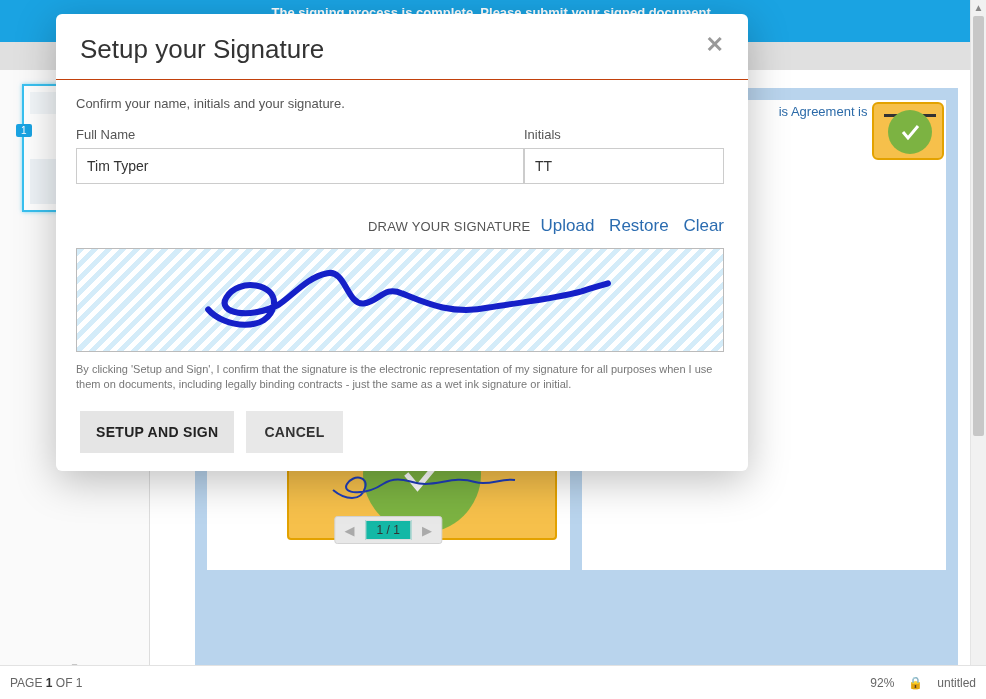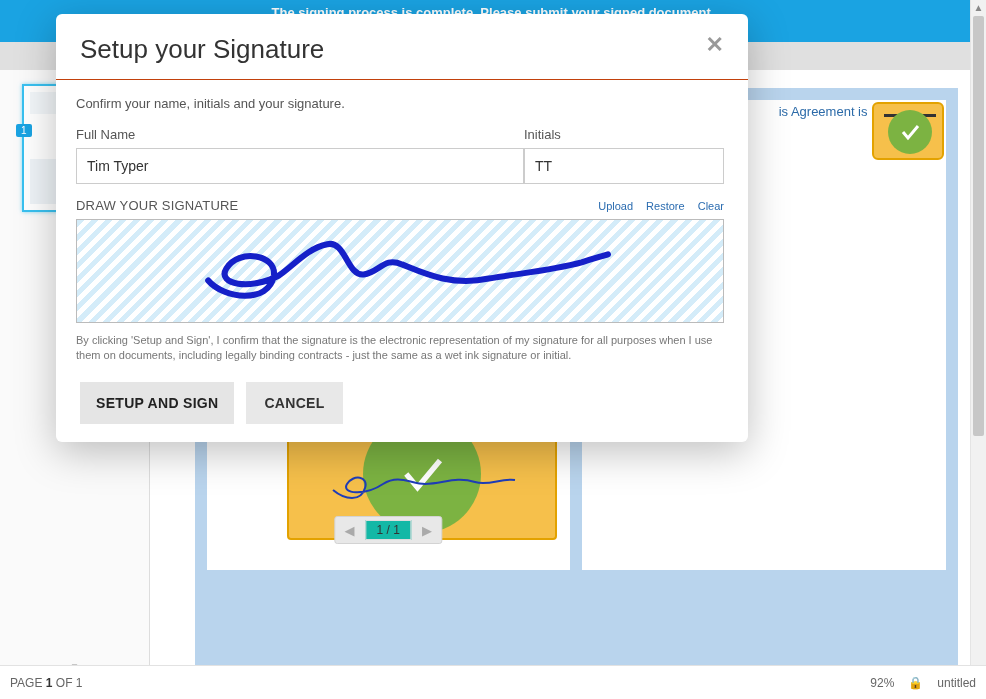--- a/index.html
+++ b/index.html
@@ -188,34 +188,34 @@
   }
   .modal-title {
     font-size:26px; color:#333; font-weight:400;
   }
   .modal-close {
     color:#999; font-size:22px; font-weight:bold; cursor:pointer;
     line-height:1;
   }
   .modal-body { padding:16px 24px 0 20px; }
   .confirm-line { font-size:13px; color:#555; margin-bottom:16px; }
-  .row { display:flex; margin-bottom:14px; }
+  .row { display:flex; margin-bottom:32px; }
   .field { flex:1; }
   .field.initials { flex:0 0 200px; }
   .field label { font-size:13px; color:#555; display:block; margin-bottom:6px; }
   .field input {
     width:100%; border:1px solid #ccc; padding:9px 10px;
     font-size:14px; color:#333;
   }
   .sig-head {
-    display:flex; justify-content:space-between; align-items:center;
-    margin-bottom:6px;
+    display:flex; justify-content:flex-end; align-items:center;
+    margin-bottom:12px;
   }
   .sig-head .lbl { font-size:13px; color:#555; letter-spacing:.2px; }
-  .sig-links { font-size:11px; }
+  .sig-links { font-size:17px; }
   .sig-links a { color:#2b6cb0; text-decoration:none; margin-left:10px; cursor:pointer; }
   .sig-canvas {
     width:100%; height:104px;
     border:1px solid #bbb;
     background: repeating-linear-gradient(135deg, #d4ecf9 0 5px, #ffffff 5px 10px);
     position:relative;
   }
   .sig-canvas svg { position:absolute; inset:0; }
   .disclaimer { font-size:11px; color:#777; margin-top:10px; line-height:1.4; }
   .modal-footer { padding:18px 24px 0 24px; display:flex; gap:12px; }

